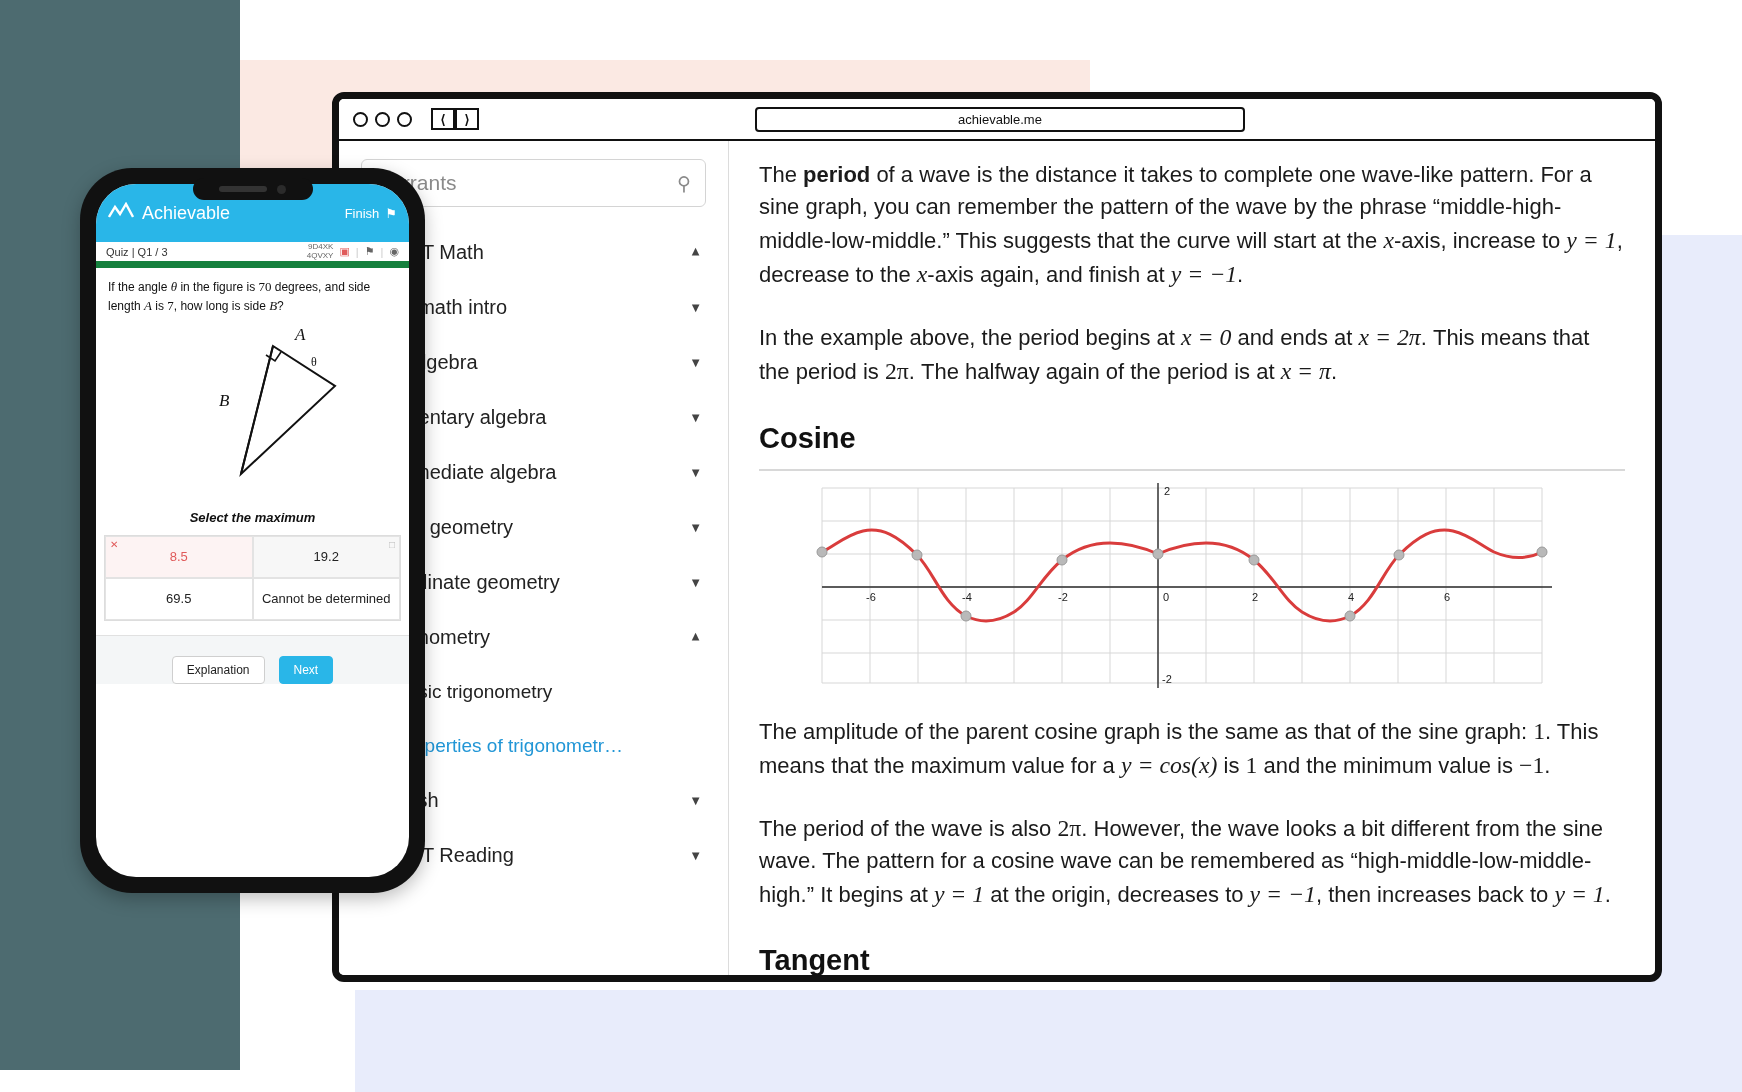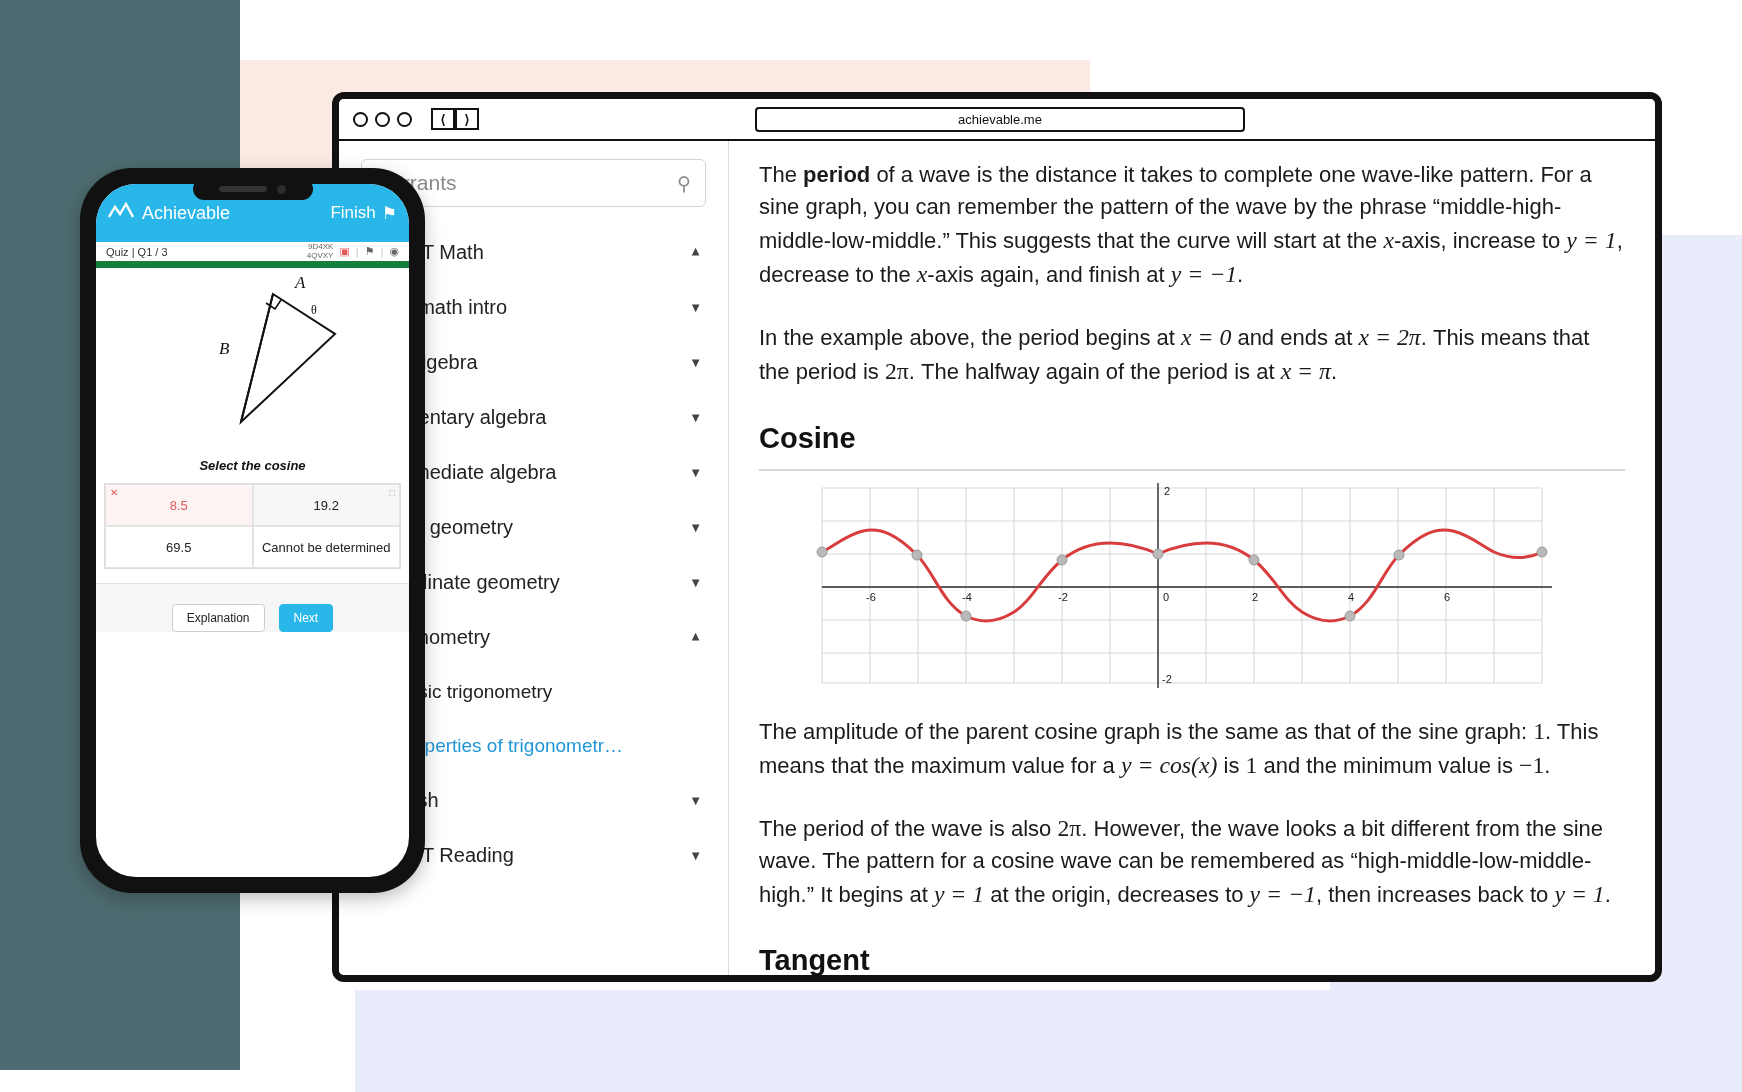--- a/index.html
+++ b/index.html
@@ -309,21 +309,21 @@
 
     <div id="app-header">
       <span id="app-brand">
         <span style="display:inline-block;">
           <svg width="26" height="18" viewBox="0 0 26 18">
               <polyline points="1,15 7,5 12,12 18,2 25,15" fill="none" stroke="#fff" stroke-width="2.4"></polyline>
             </svg>
         </span>
         <span>Achievable</span>
       </span>
-      <span style="display:flex;align-items:center;gap:6px;font-size:17px;">
+      <span style="display:flex;align-items:center;gap:6px;font-size:13px;">
         <span>Finish</span>
         <span>⚑</span>
       </span>
     </div>
 
     <div id="quiz-bar">
       <span>
         <span>Quiz</span>
         <span> | </span>
         <span>Q1 / 3</span>
@@ -334,34 +334,35 @@
           <span>4QVXY</span>
         </span>
         <span style="color:#e05a5a;">▣</span>
         <span style="color:#ccc;">|</span>
         <span style="color:#666;">⚑</span>
         <span style="color:#ccc;">|</span>
         <span style="color:#666;">◉</span>
       </span>
     </div>
 
+    <div id="question"><span>If the angle </span><span class="mathit">θ</span><span> in the figure is </span><span class="mathrm">70</span><span> degrees, and side length </span><span class="mathit">A</span><span> is </span><span class="mathrm">7</span><span>, how long is side </span><span class="mathit">B</span><span>?</span></div>
 
     <div id="figure-wrap">
       <svg width="200" height="170" viewBox="0 0 200 170">
         <polygon points="120,22 182,62 88,150" fill="none" stroke="#111" stroke-width="2"></polygon>
         <polyline points="120,22 88,150 88,150" fill="none" stroke="#111" stroke-width="2"></polyline>
 
         <polyline points="113,31 122,37 128,28" fill="none" stroke="#111" stroke-width="1.6"></polyline>
         <text x="142" y="16" font-size="17" font-style="italic" font-family="Liberation Serif, serif" fill="#111">A</text>
         <text x="158" y="42" font-size="12" font-family="Liberation Serif, serif" fill="#111">θ</text>
         <text x="66" y="82" font-size="17" font-style="italic" font-family="Liberation Serif, serif" fill="#111">B</text>
       </svg>
     </div>
 
-    <div id="select-label">Select the cosine</div>
+    <div id="select-label">Select the maximum</div>
 
     <div id="answers">
       <div class="ans wrong">
         <span class="mark">✕</span>
         <span>8.5</span>
       </div>
       <div class="ans" style="background:#f7f7f7;">
         <span class="mark right">□</span>
         <span>19.2</span>
       </div>

